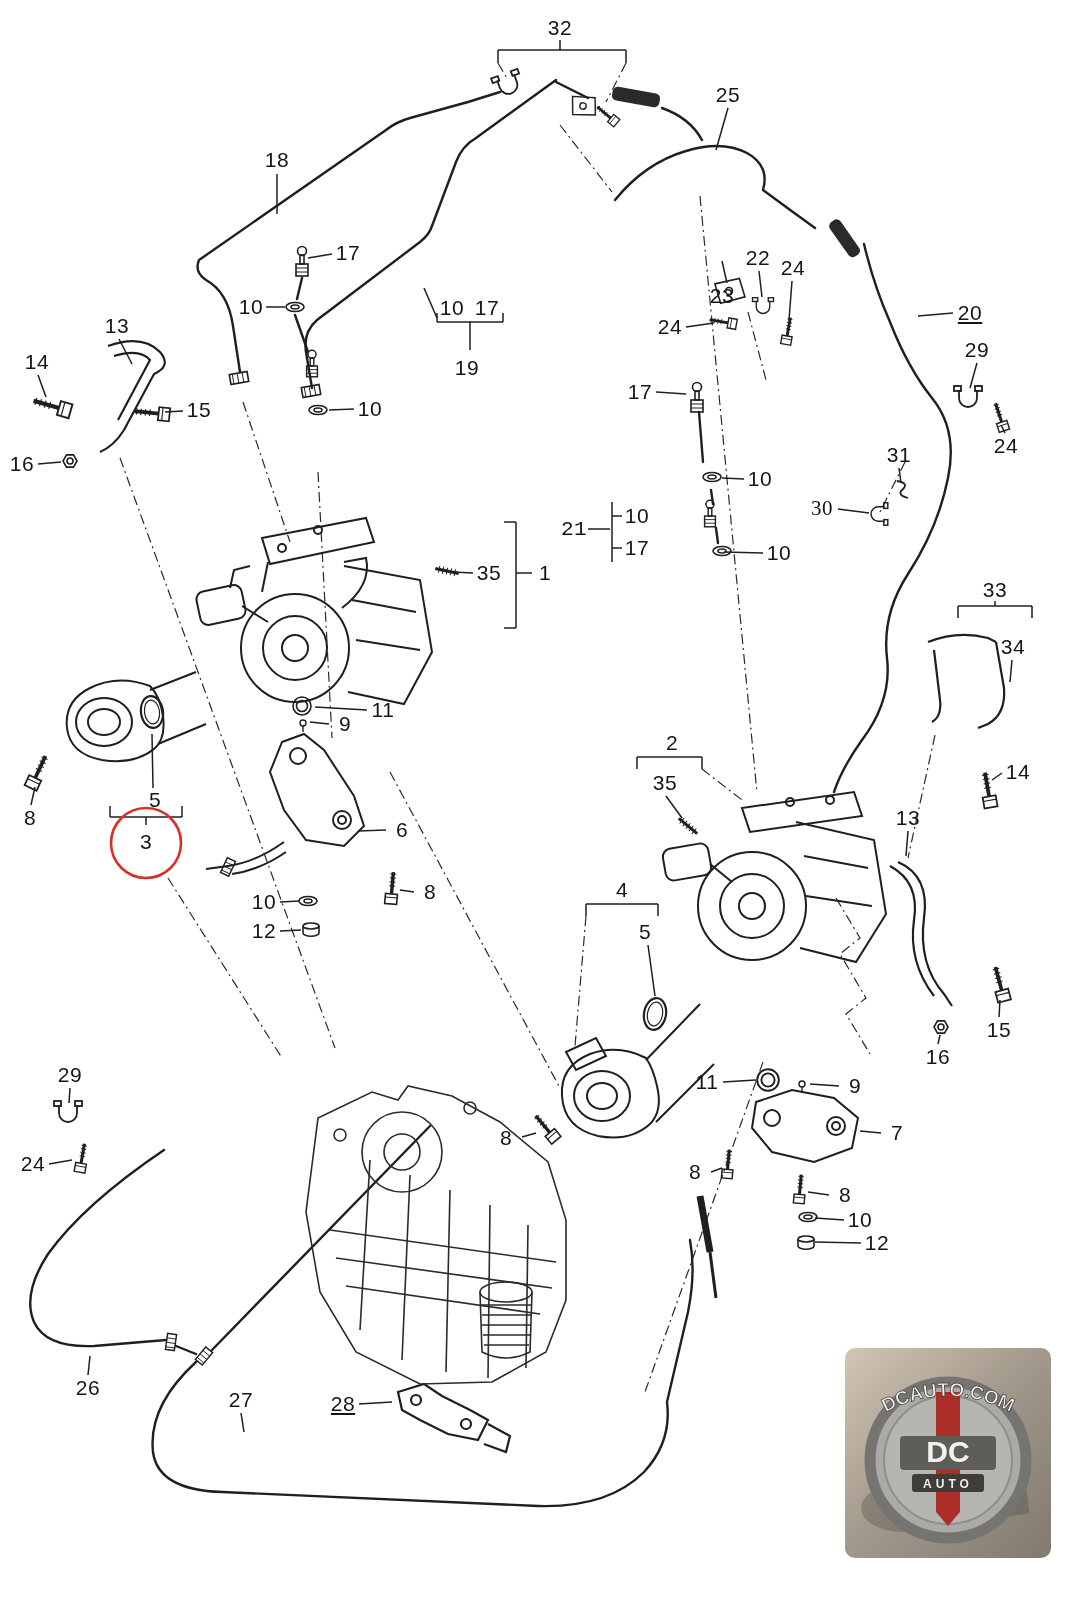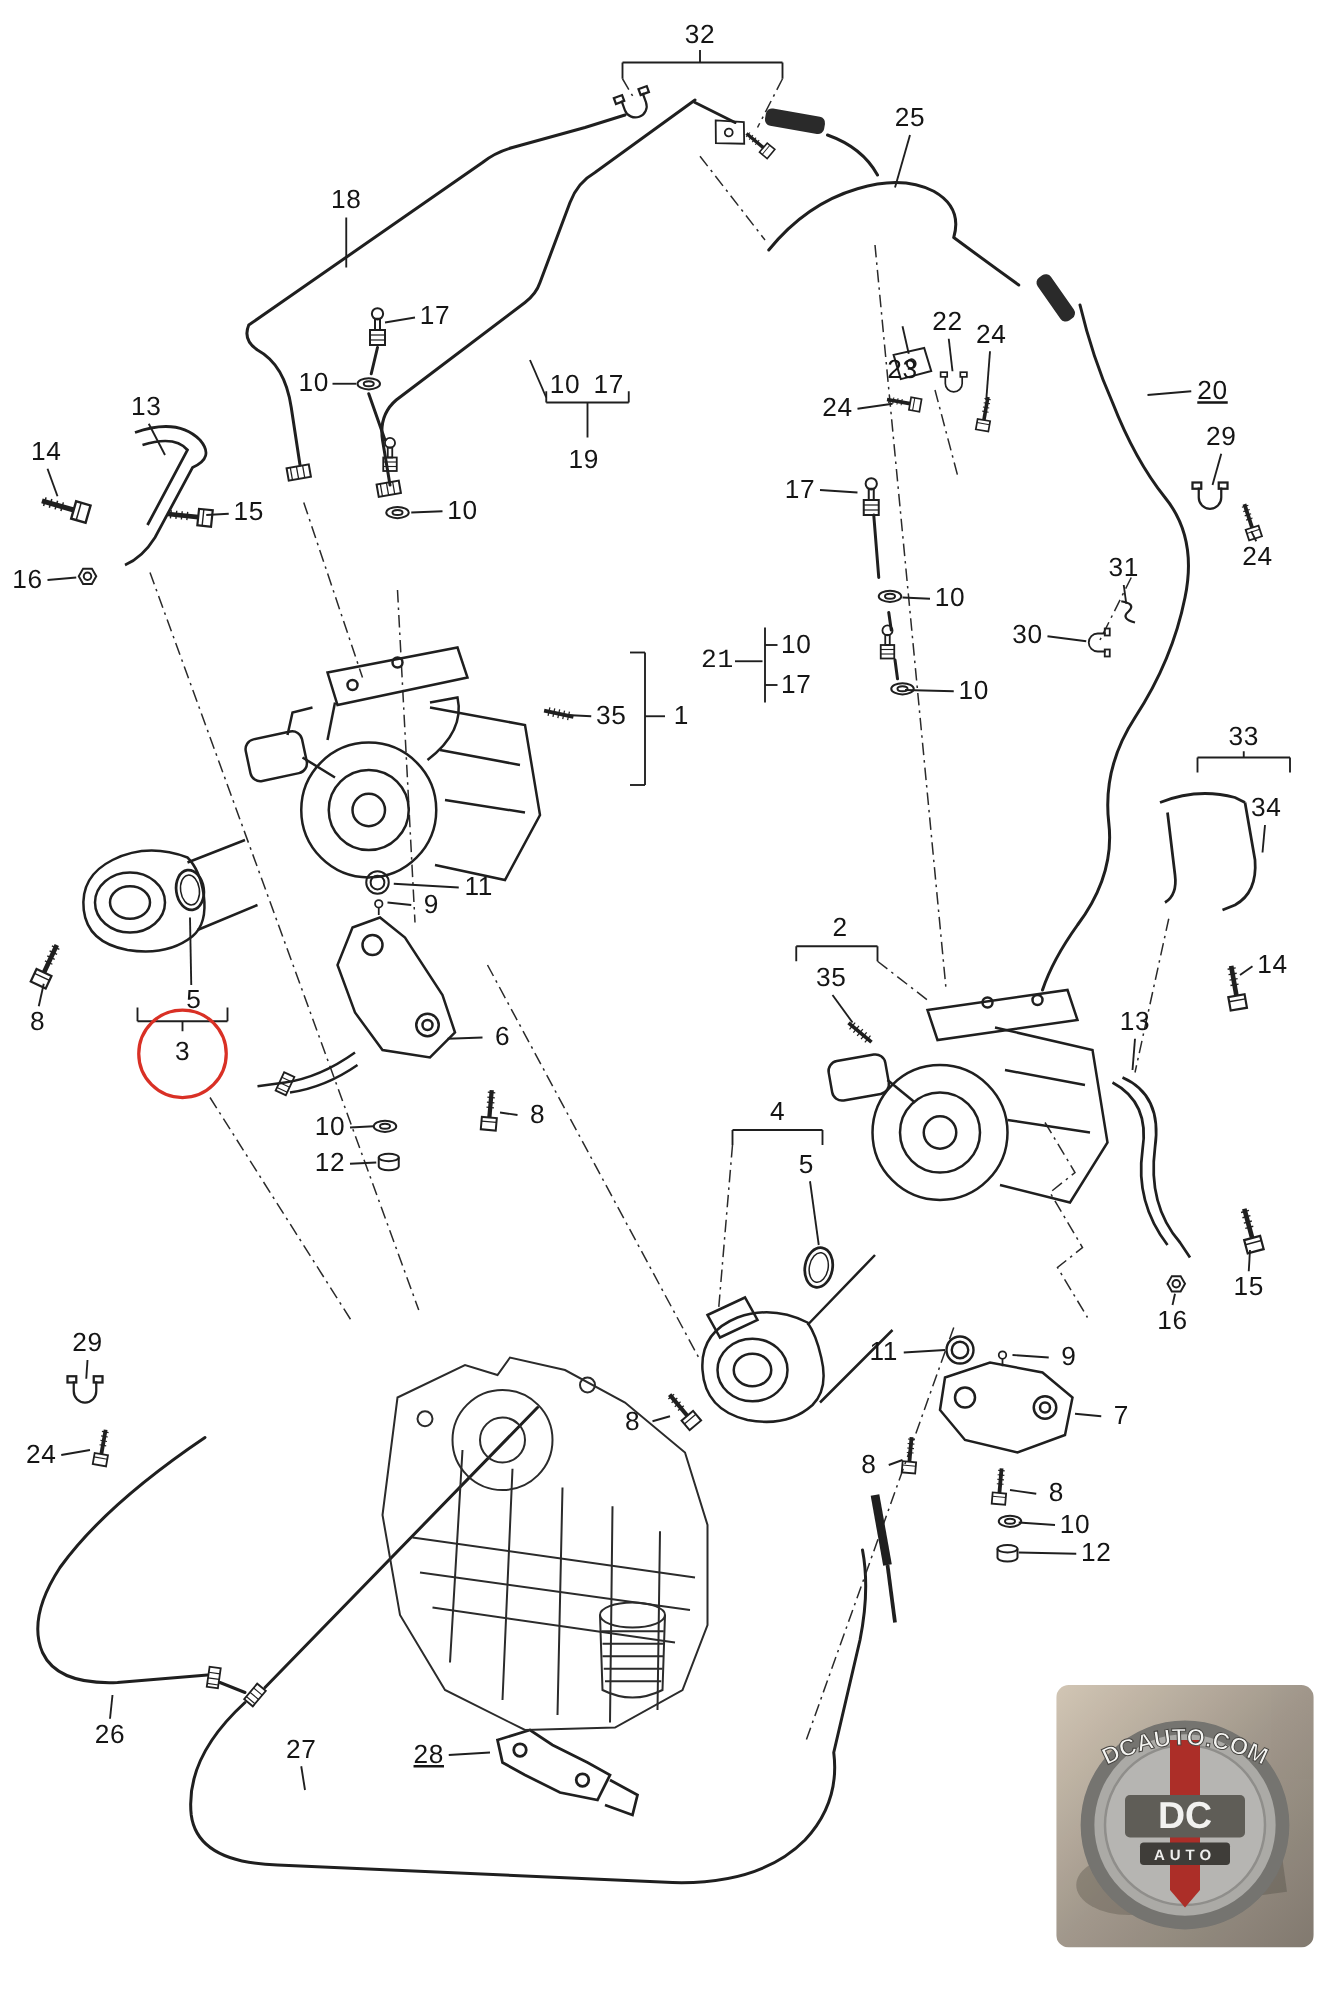--- a/index.html
+++ b/index.html
@@ -349,21 +349,21 @@
       <div class="callout" style="left: 117px; top: 326px;">13</div>
       <div class="callout" style="left: 37px; top: 362px;">14</div>
       <div class="callout" style="left: 977px; top: 350px;">29</div>
       <div class="callout" style="left: 199px; top: 410px;">15</div>
       <div class="callout" style="left: 640px; top: 392px;">17</div>
       <div class="callout" style="left: 370px; top: 409px;">10</div>
       <div class="callout" style="left: 1006px; top: 446px;">24</div>
       <div class="callout" style="left: 22px; top: 464px;">16</div>
       <div class="callout" style="left: 760px; top: 479px;">10</div>
       <div class="callout" style="left: 899px; top: 455px;">31</div>
-      <div class="callout" style="left: 822px; top: 508px;">30</div>
+      <div class="callout" style="left: 822px; top: 508px; font-family: Liberation Serif, serif;">30</div>
       <div class="callout" style="left: 574px; top: 529px; font-family: Liberation Mono, monospace;">21</div>
       <div class="callout" style="left: 637px; top: 516px;">10</div>
       <div class="callout" style="left: 637px; top: 548px;">17</div>
       <div class="callout" style="left: 779px; top: 553px;">10</div>
       <div class="callout" style="left: 489px; top: 573px;">35</div>
       <div class="callout" style="left: 545px; top: 573px;">1</div>
       <div class="callout" style="left: 995px; top: 590px;">33</div>
       <div class="callout" style="left: 1013px; top: 647px;">34</div>
       <div class="callout" style="left: 383px; top: 710px;">11</div>
       <div class="callout" style="left: 345px; top: 724px;">9</div>

